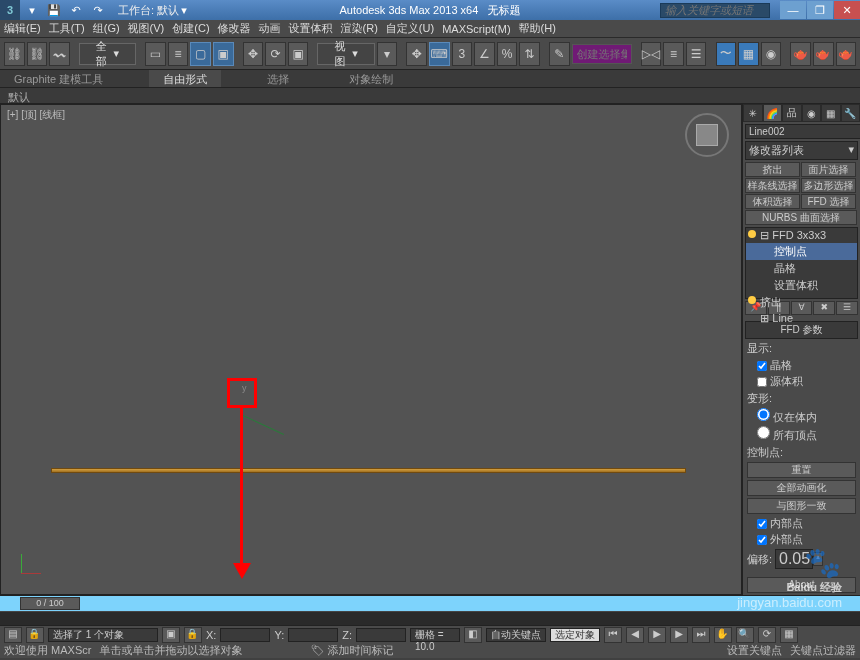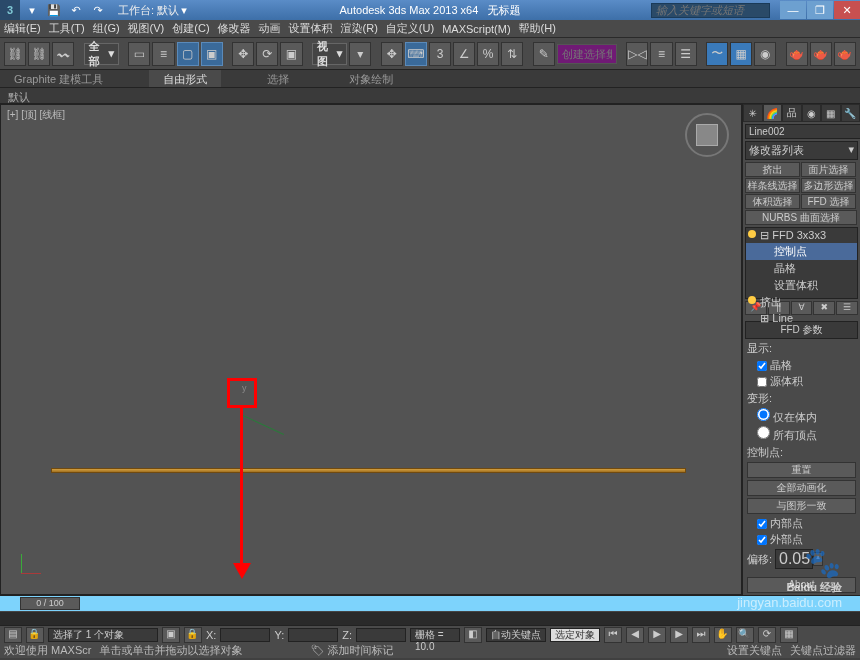--- a/index.html
+++ b/index.html
@@ -4,36 +4,36 @@
 <style>
 * { margin: 0; padding: 0; box-sizing: border-box; font-family: "Microsoft YaHei", SimSun, sans-serif; font-size: 11px; }
 body { background: #404040; color: #cccccc; width: 860px; height: 660px; overflow: hidden; position: relative; }
 
 
 .titlebar { height: 20px; background: linear-gradient(#5a8cc7, #3d6fa8); display: flex; align-items: center; color: #fff; }
 .titlebar .logo { width: 20px; height: 20px; background: #2a4a6a; display: flex; align-items: center; justify-content: center; color: #7fc8d4; font-weight: bold; }
 .titlebar .tb-btn { width: 20px; height: 18px; margin-left: 2px; display: flex; align-items: center; justify-content: center; color: #fff; }
 .titlebar .workspace { margin-left: 10px; color: #eee; }
 .titlebar .title { position: absolute; left: 50%; transform: translateX(-50%); }
-.titlebar .search { position: absolute; right: 90px; width: 119px; height: 15px; background: #2a4a68; border: 1px solid #1a3a58; color: #aac; padding: 0 4px; font-style: italic; }
+.titlebar .search { position: absolute; right: 90px; width: 110px; height: 15px; background: #2a4a68; border: 1px solid #1a3a58; color: #aac; padding: 0 4px; font-style: italic; }
 .titlebar .wincontrols { position: absolute; right: 0; display: flex; }
 .titlebar .wincontrols div { width: 26px; height: 18px; text-align: center; line-height: 18px; margin-left: 1px; }
 .titlebar .wincontrols .min,.titlebar .wincontrols .max { background: #6da0d0; }
 .titlebar .wincontrols .close { background: #c75050; }
 
 
 .menubar { height: 18px; background: #4a4a4a; display: flex; align-items: center; padding-left: 4px; border-bottom: 1px solid #2a2a2a; }
 .menubar span { margin-right: 8px; color: #ddd; cursor: default; }
 
 
 .toolbar { height: 32px; background: #4a4a4a; display: flex; align-items: center; padding: 0 4px; border-bottom: 1px solid #222; gap: 2px; }
 .tool { width: 24px; height: 24px; background: #5a5a5a; border: 1px solid #333; display: flex; align-items: center; justify-content: center; color: #ccc; font-size: 12px; }
 .tool.active { background: #3a6a9a; border-color: #5a8aba; }
 .sep { width: 6px; }
-.dropdown-tool { height: 22px; background: #444; border: 1px solid #666; padding: 0 4px; color: #ddd; display: flex; align-items: center; font-weight: bold; }
+.dropdown-tool { height: 22px; background: #444; border: 1px solid #666; padding: 0 16px; color: #ddd; display: flex; align-items: center; }
 .searchbox { width: 60px; height: 20px; background: #701a75; border: 1px solid #555; color: #999; padding: 0 4px; }
 
 
 .ribbon { height: 18px; background: #3a3a3a; display: flex; border-bottom: 1px solid #222; gap: 32px; }
 .ribbon .tab { padding: 2px 14px; color: #999; }
 .ribbon .tab.active { background: #4a4a4a; color: #ddd; }
 
 .subribbon { height: 16px; background: #3a3a3a; border-bottom: 1px solid #222; padding: 2px 8px; color: #aaa; }
 
 

